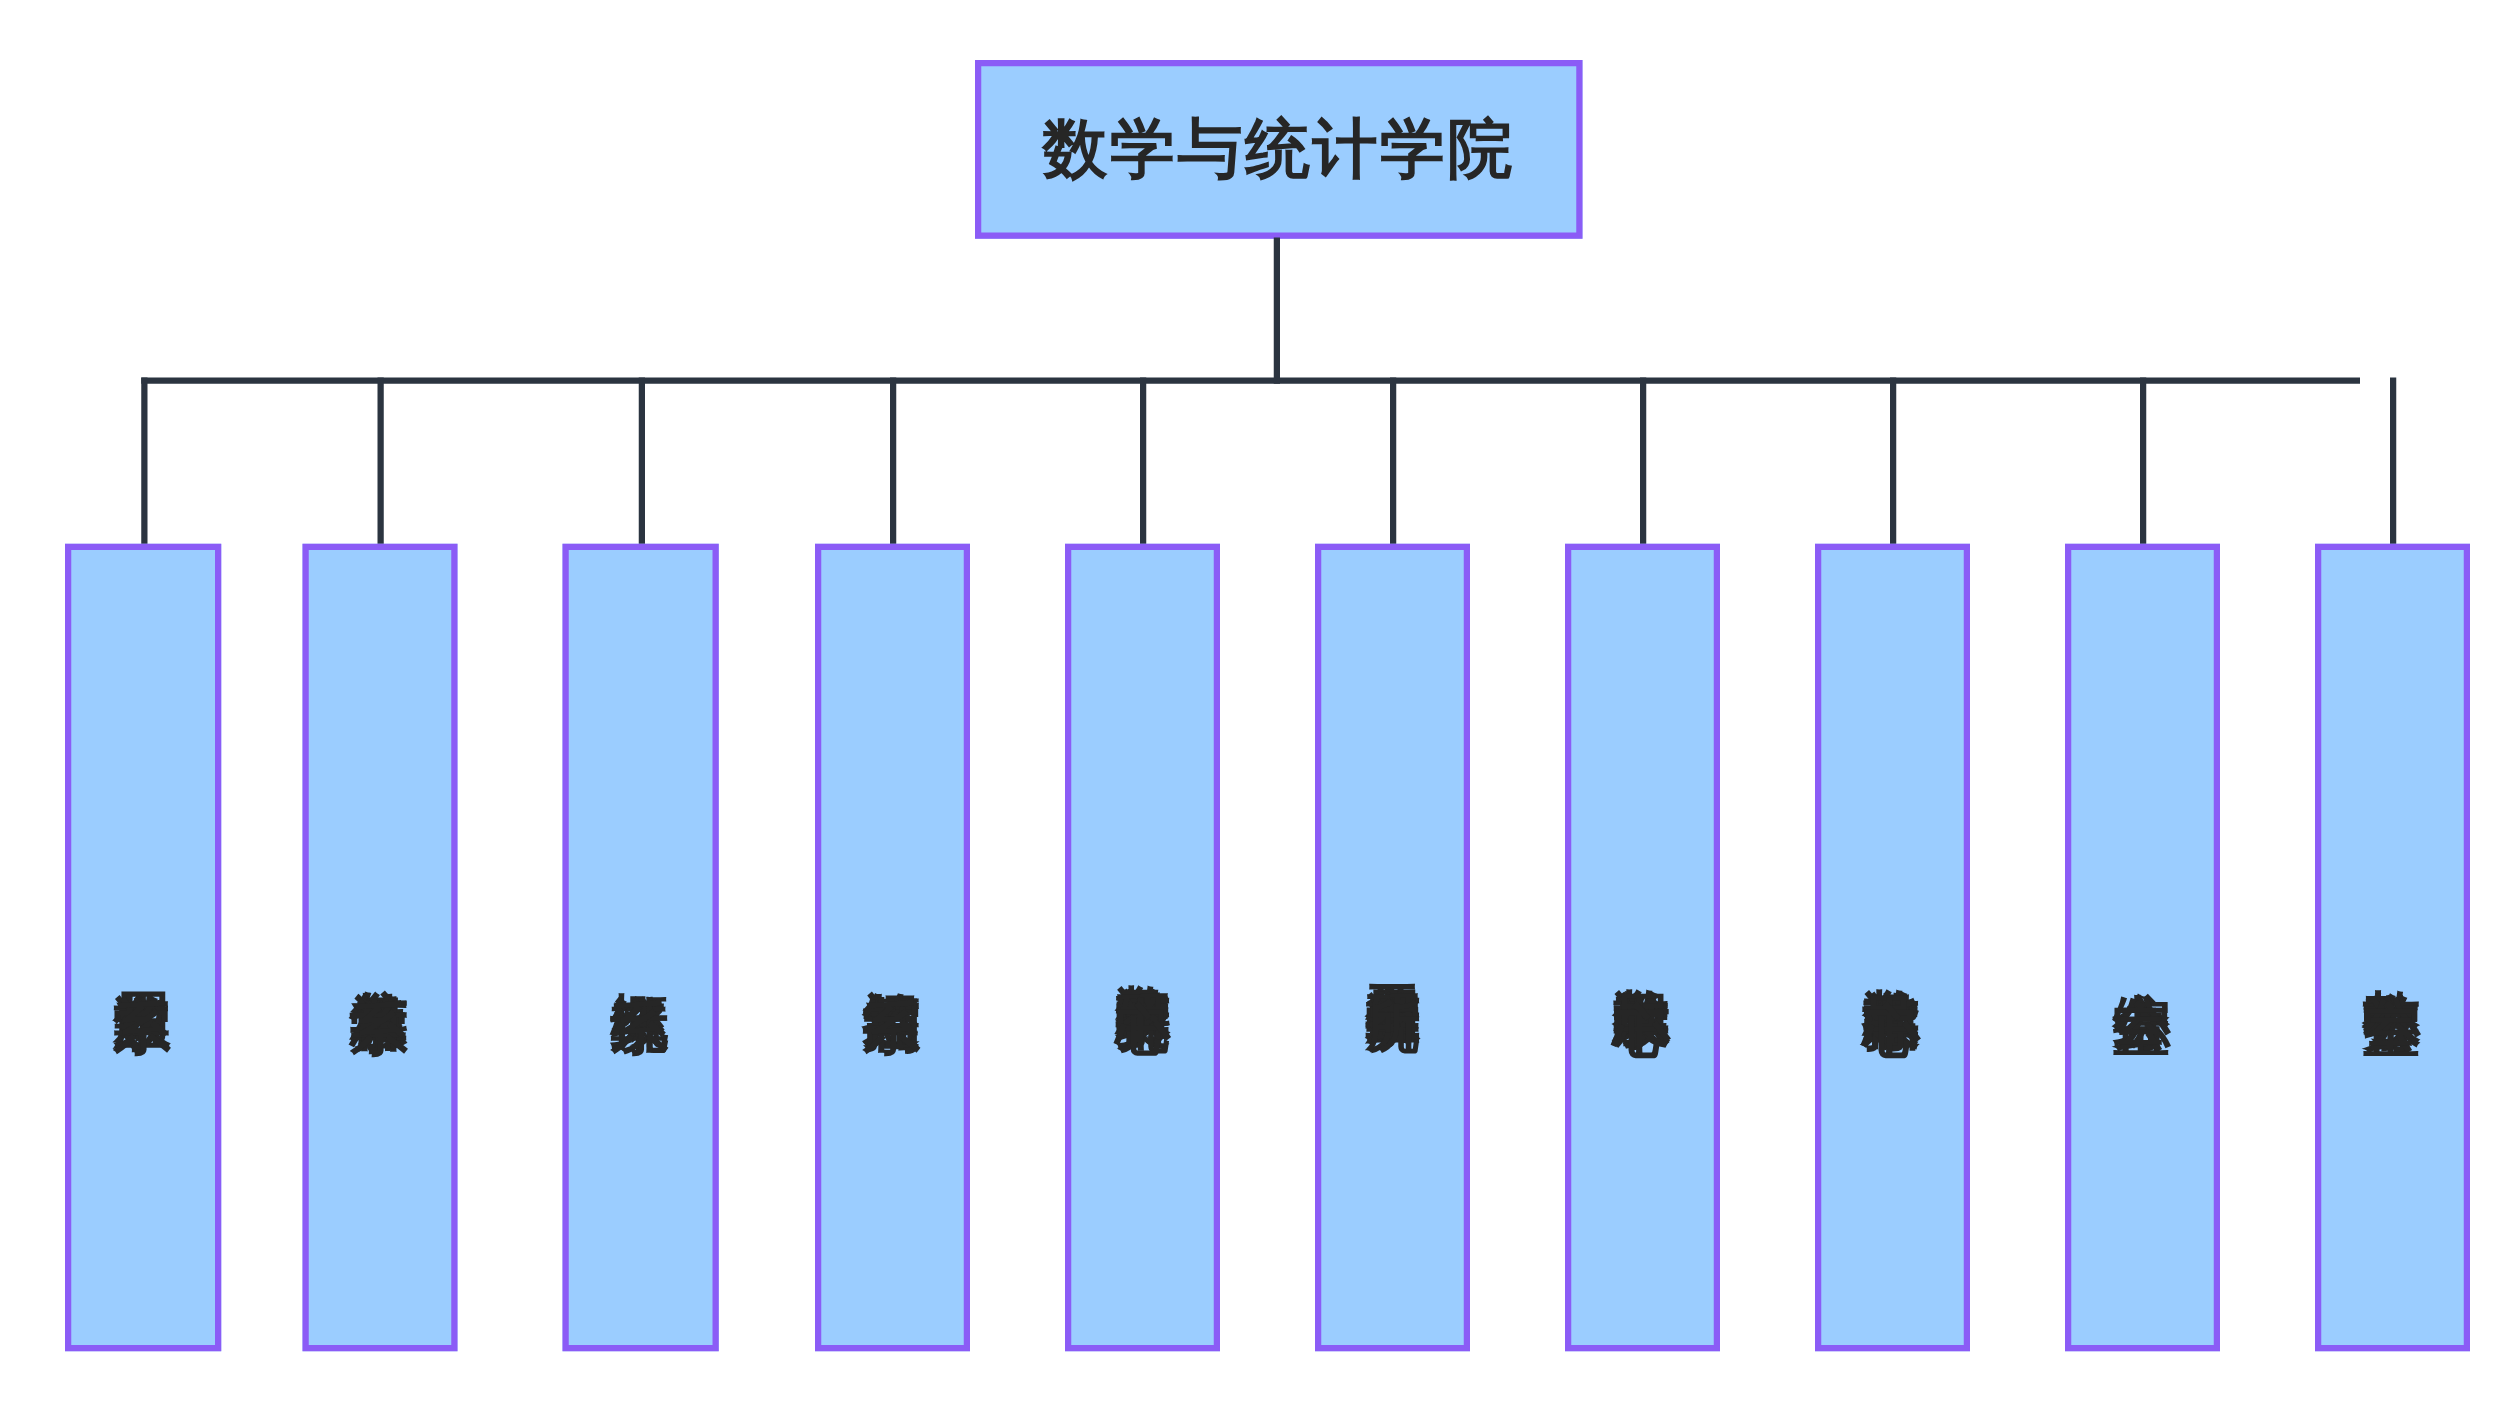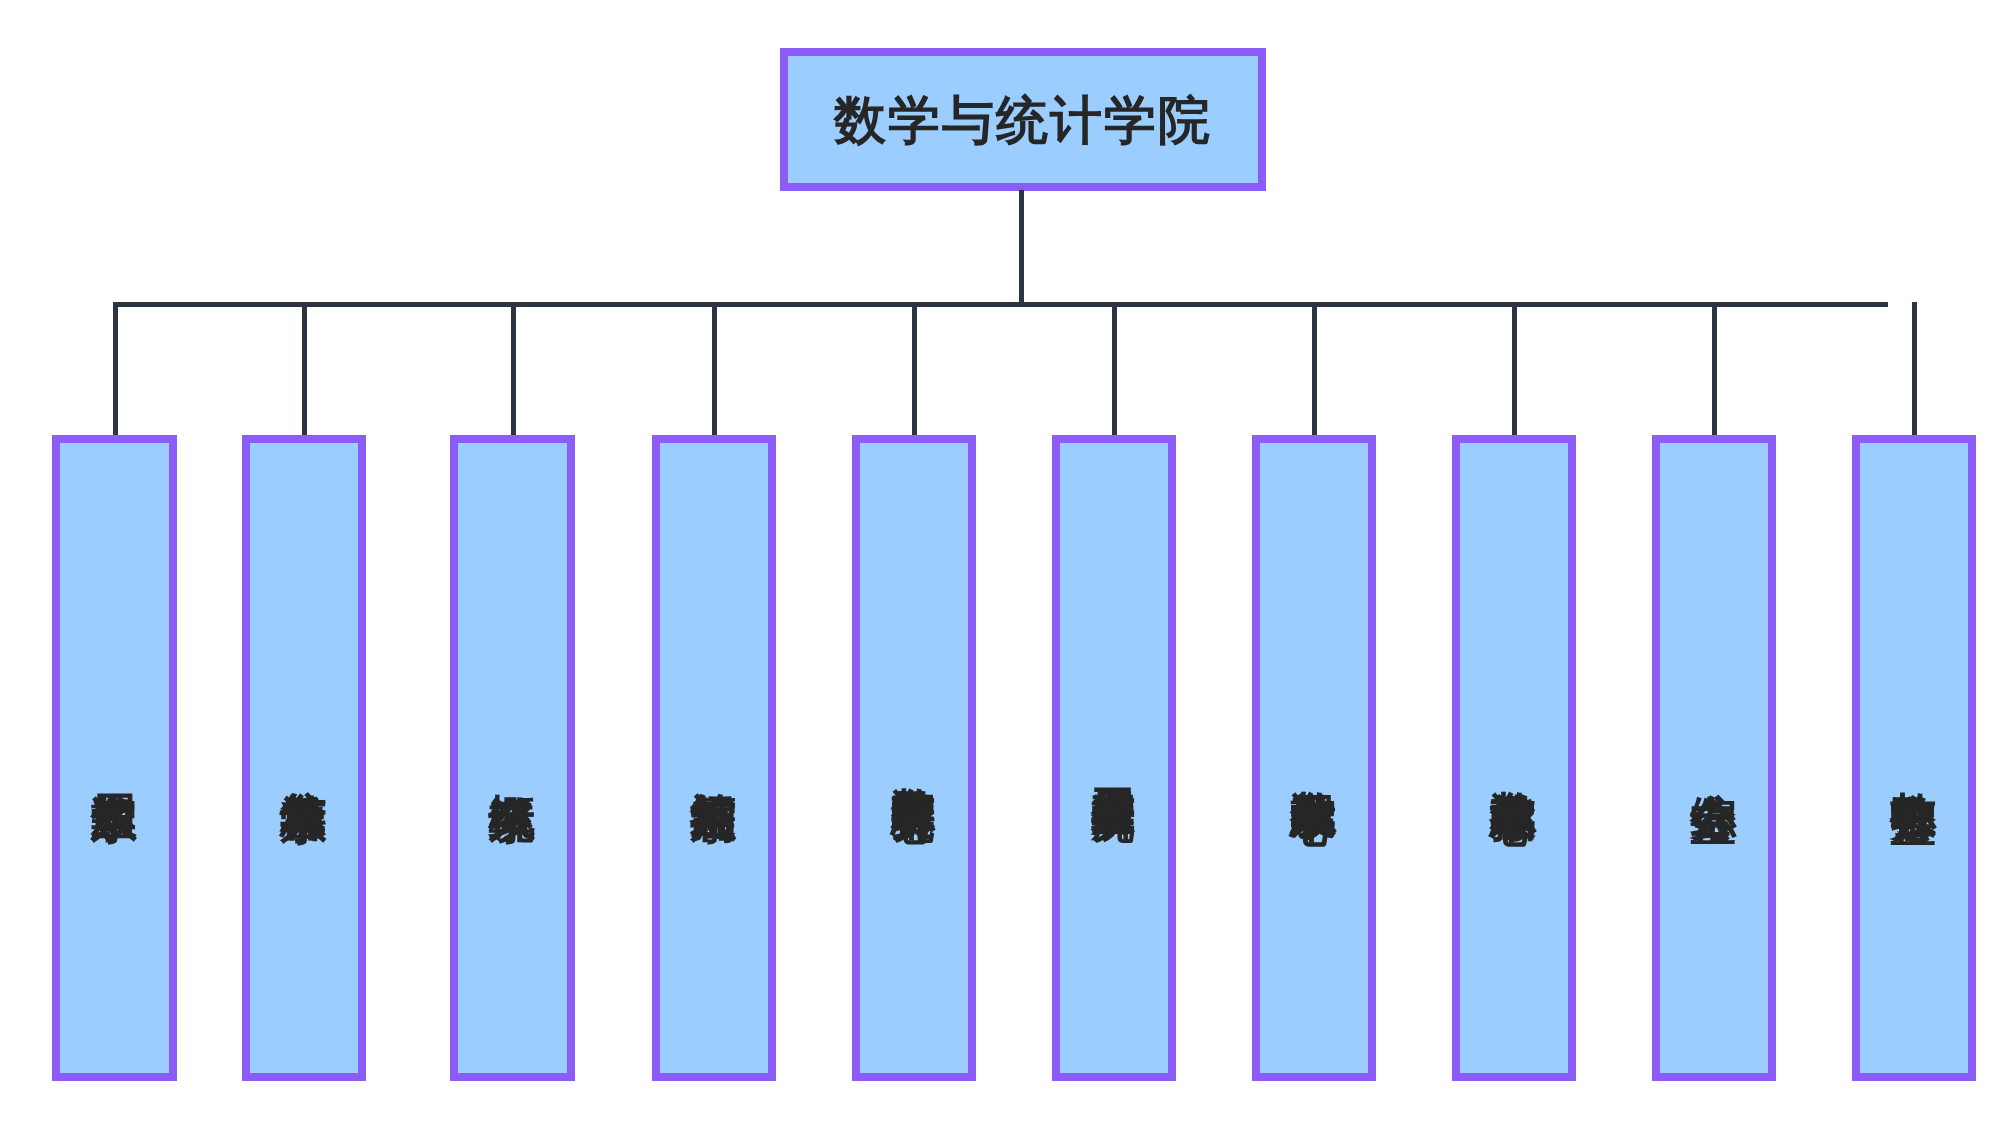--- a/index.html
+++ b/index.html
@@ -17,21 +17,21 @@
     height: 1133px;
     background: #ffffff;
     overflow: hidden;
   }
 
   
   .node {
     position: absolute;
     box-sizing: border-box;
     background: #9BCDFF;
-    border: 8px solid #8b5cf6;
+    border: 5px solid #8b5cf6;
     display: flex;
     align-items: center;
     justify-content: center;
   }
 
   .root-node {
     left: 780px;
     top: 48px;
     width: 486px;
     height: 143px;

